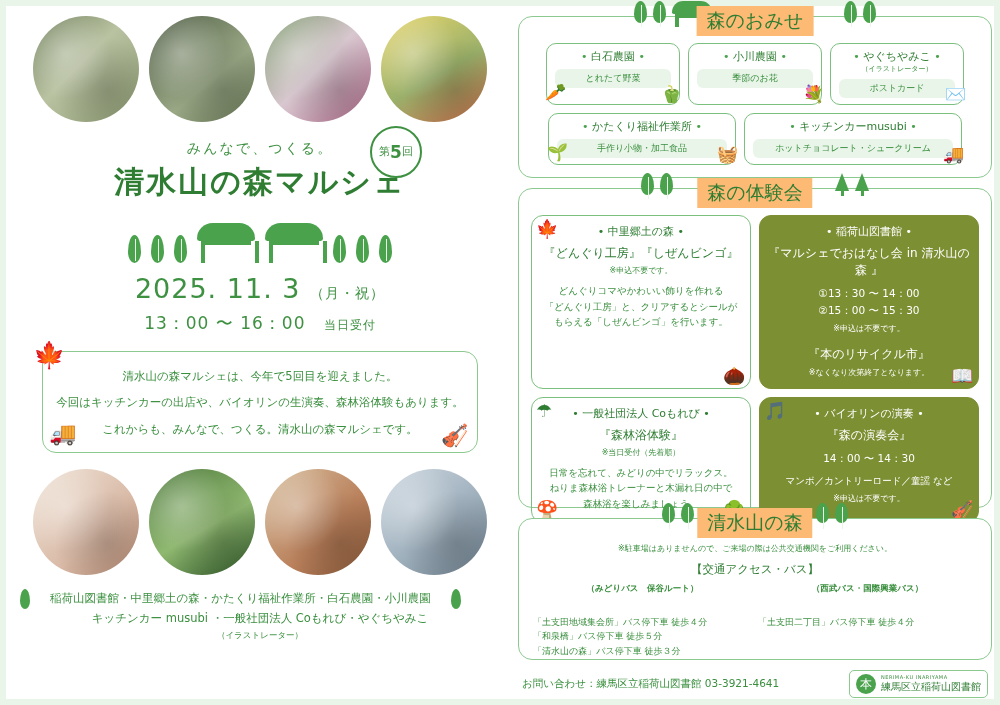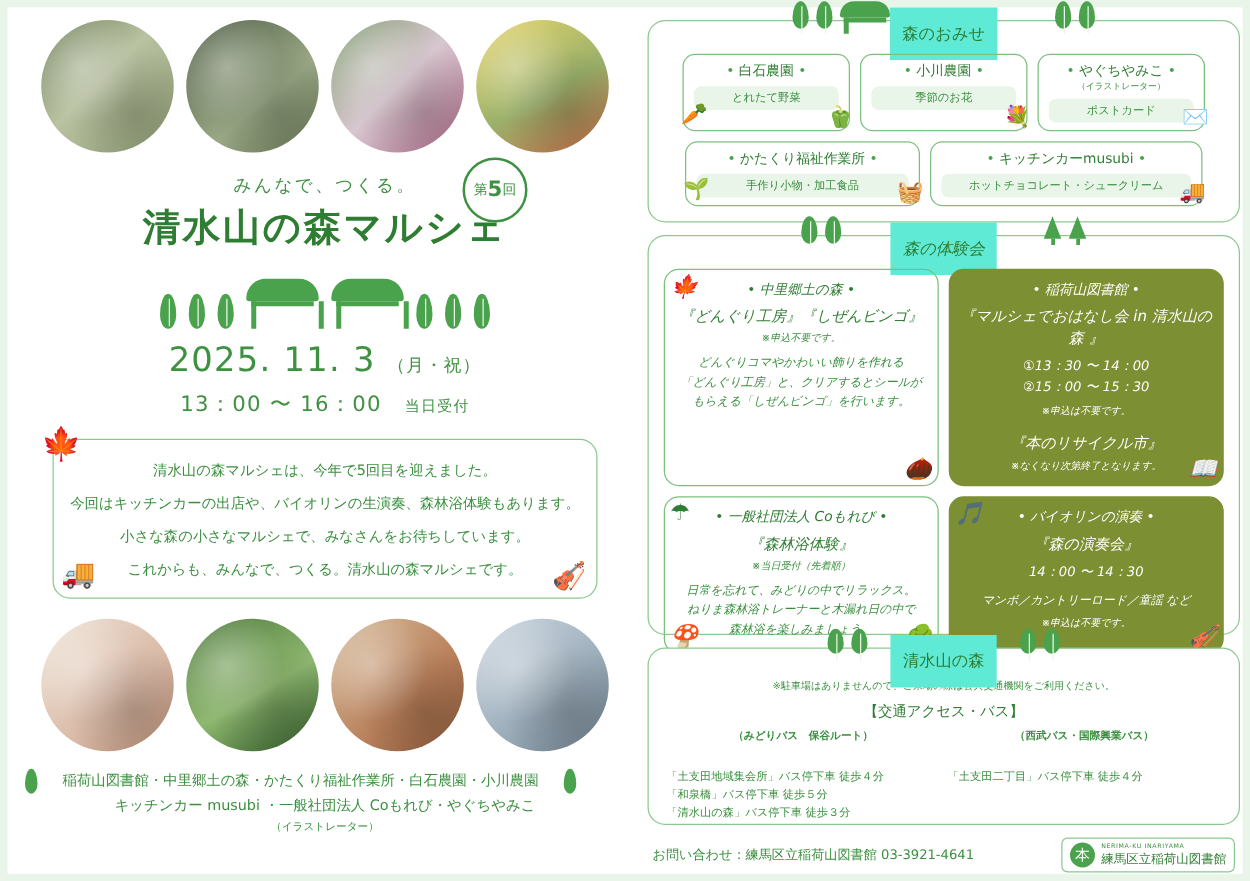--- a/index.html
+++ b/index.html
@@ -92,21 +92,21 @@
   .cap-row{display:flex;align-items:center;justify-content:flex-start;gap:20px;}
   .leaf-sm{width:10px;height:20px;background:#4aa24d;border-radius:50% 50% 50% 50% / 60% 60% 40% 40%;display:inline-block;}
 
   
   .panel{
     border:1.5px solid #8cc98f;border-radius:14px;position:relative;background:#fff;
     margin-bottom:10px;
   }
   .panel-title{
     position:absolute;top:-11px;left:50%;transform:translateX(-50%);
-    background:#5eead4;padding:12px 10px;font-size:13px;color:#2e7d32;white-space:nowrap;
+    background:#fdba74;padding:2px 10px;font-size:19px;color:#2e7d32;white-space:nowrap;
   }
   .panel-deco{position:absolute;top:-16px;left:0;right:0;display:flex;justify-content:center;gap:6px;pointer-events:none;}
 
   .chip-grid{display:flex;flex-wrap:wrap;gap:8px;padding:26px 14px 14px 14px;justify-content:center;}
   .chip{
     border:1.3px solid #7cc07f;border-radius:10px;padding:5px 8px 6px 8px;min-width:116px;
     text-align:center;position:relative;
   }
   .chip .name{font-size:11px;color:#2e7d32;}
   .chip .dot{color:#4aa24d;}
@@ -205,21 +205,20 @@
       <span>13：00 〜 16：00</span>
       <span class="note">当日受付</span>
     </div>
 
     <div class="intro">
       <span class="maple">🍁</span>
       <span class="truck">🚚</span>
       <span class="violin">🎻</span>
       <p>清水山の森マルシェは、今年で5回目を迎えました。</p>
       <p>今回はキッチンカーの出店や、バイオリンの生演奏、森林浴体験もあります。</p>
-      <p>小さな森の小さなマルシェで、みなさんをお待ちしています。</p>
       <p>これからも、みんなで、つくる。清水山の森マルシェです。</p>
     </div>
 
     <div class="photo-row" style="justify-content:center;gap:10px;margin-top:16px;">
       <div class="photo round ph5"></div>
       <div class="photo round ph6"></div>
       <div class="photo round ph7"></div>
       <div class="photo round ph8"></div>
     </div>
 
@@ -280,21 +279,21 @@
         </div>
 
         <div class="chip" style="min-width:200px;">
           <span class="emo r">🚚</span>
           <div class="name"><span class="dot">•</span> <span>キッチンカーmusubi</span> <span class="dot">•</span></div>
           <div class="desc">ホットチョコレート・シュークリーム</div>
         </div>
       </div>
     </div>
 
-    <div class="panel" style="height:318px;font-style:italic;">
+    <div class="panel" style="height:318px;">
       <div class="panel-deco">
         <span class="leaf" style="height:22px;"></span>
         <span class="leaf" style="height:22px;"></span>
         <span style="width:150px;"></span>
         <span class="tree"></span>
         <span class="tree"></span>
       </div>
       <div class="panel-title">森の体験会</div>
 
       <div class="exp-grid">

